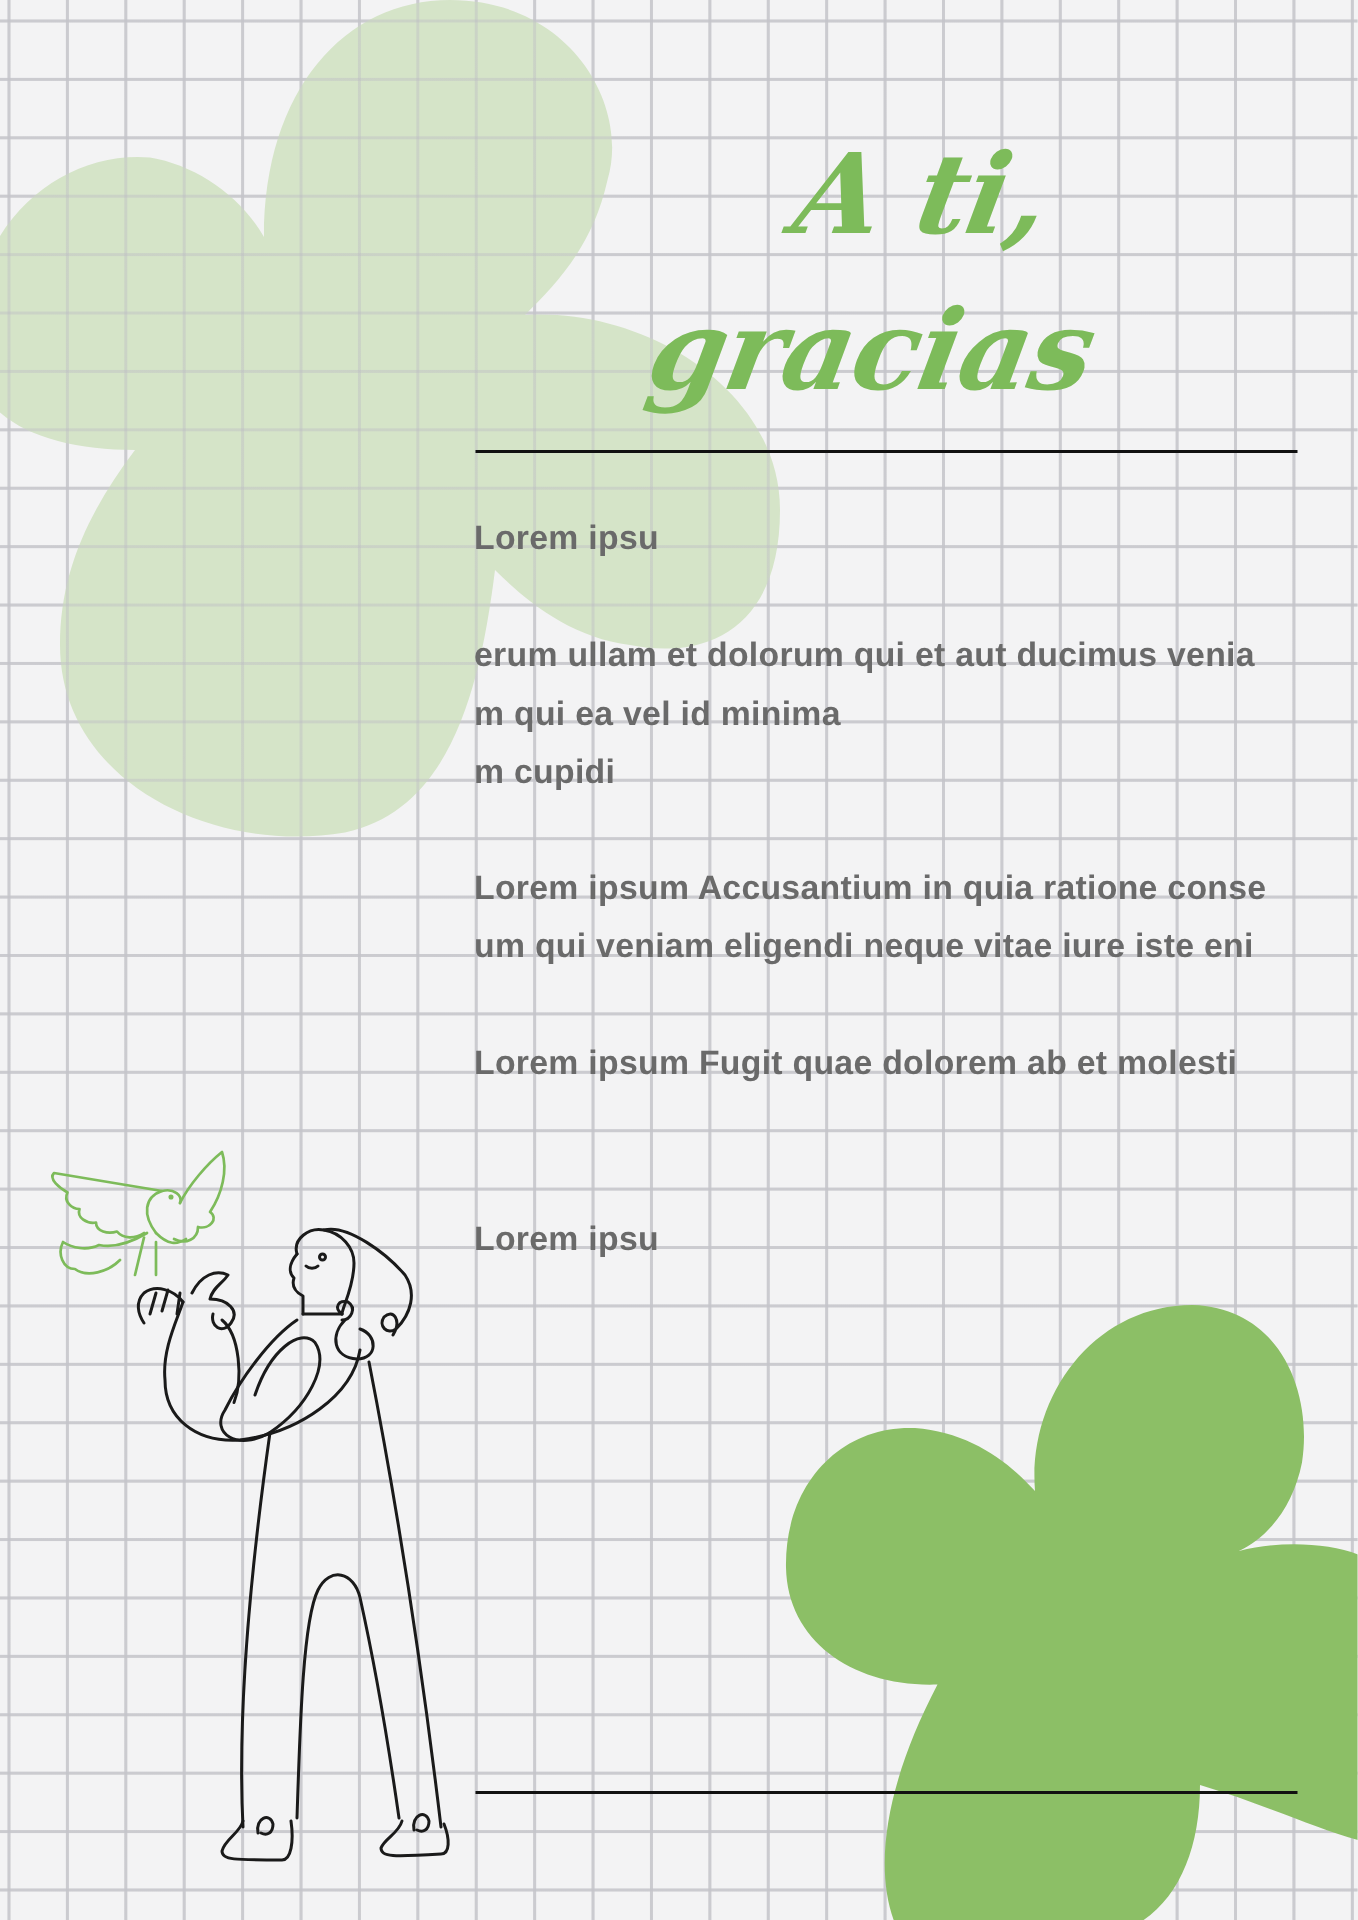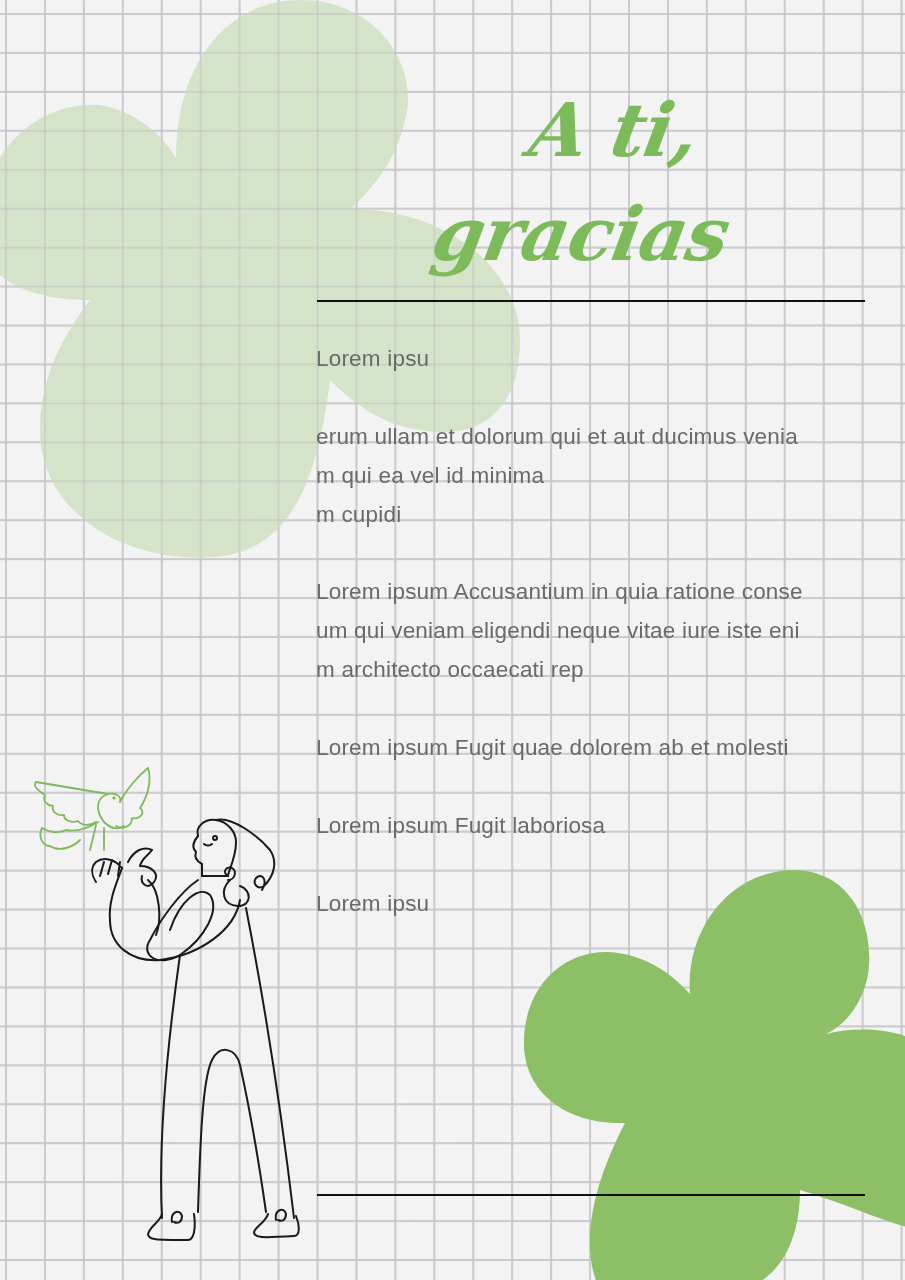--- a/index.html
+++ b/index.html
@@ -32,21 +32,21 @@
       transform: skewX(-10deg);
     }
     .title .line1 { display: block; padding-left: 10px; }
     .title .line2 { display: block; margin-left: -20px; }
     .rule { position: absolute; z-index: 5; left: 317px; width: 548px; height: 2px; background: #111; }
     .rule.top { top: 300px; }
     .rule.bottom { top: 1194px; }
     .body-text {
       position: absolute; z-index: 5; left: 316px; top: 340px; width: 560px;
       font-family: "Liberation Sans", sans-serif; font-size: 22.5px; line-height: 38.9px;
-      color: #6a6a6a; letter-spacing: 0.2px;
+      color: #6a6a6a; letter-spacing: 0.2px; font-weight: bold;
     }
     .body-text .p { display: block; white-space: pre; }
     .body-text .gap { display: block; height: 38.9px; }
     .flower-bottom { z-index: 4; }
     .figure { z-index: 6; }
   </style>
 </head>
 <body>
 
 <svg class="layer flower-top" width="905" height="1280" viewBox="0 0 905 1280">
@@ -94,25 +94,23 @@
 
 <div class="body-text">
   <span class="p">Lorem ipsu</span>
   <span class="gap"></span>
   <span class="p">erum ullam et dolorum qui et aut ducimus venia</span>
   <span class="p">m qui ea vel id minima</span>
   <span class="p">m cupidi</span>
   <span class="gap"></span>
   <span class="p">Lorem ipsum Accusantium in quia ratione conse</span>
   <span class="p">um qui veniam eligendi neque vitae iure iste eni</span>
-  <span class="p">m architecto occaecati rep</span>
   <span class="gap"></span>
   <span class="p">Lorem ipsum Fugit quae dolorem ab et molesti</span>
   <span class="gap"></span>
-  <span class="p">Lorem ipsum Fugit laboriosa</span>
   <span class="gap"></span>
   <span class="p">Lorem ipsu</span>
 </div>
 
 <div class="rule bottom"></div>
 
 <svg class="layer figure" width="905" height="1280" viewBox="0 0 905 1280">
 
   <g fill="none" stroke="#7dbb5a" stroke-width="1.8" stroke-linecap="round" stroke-linejoin="round">
     <path d="M 104 822 C 95 810, 96 798, 108 794 C 116 792, 122 797, 120 802"></path>

